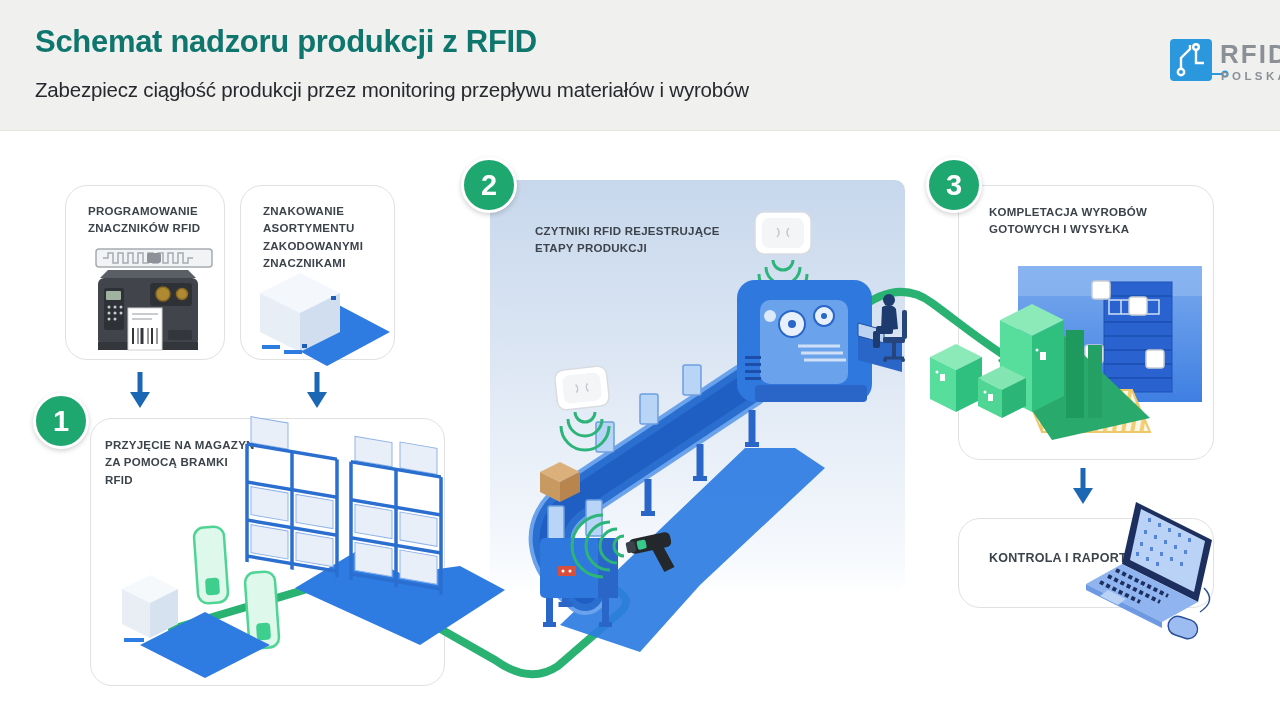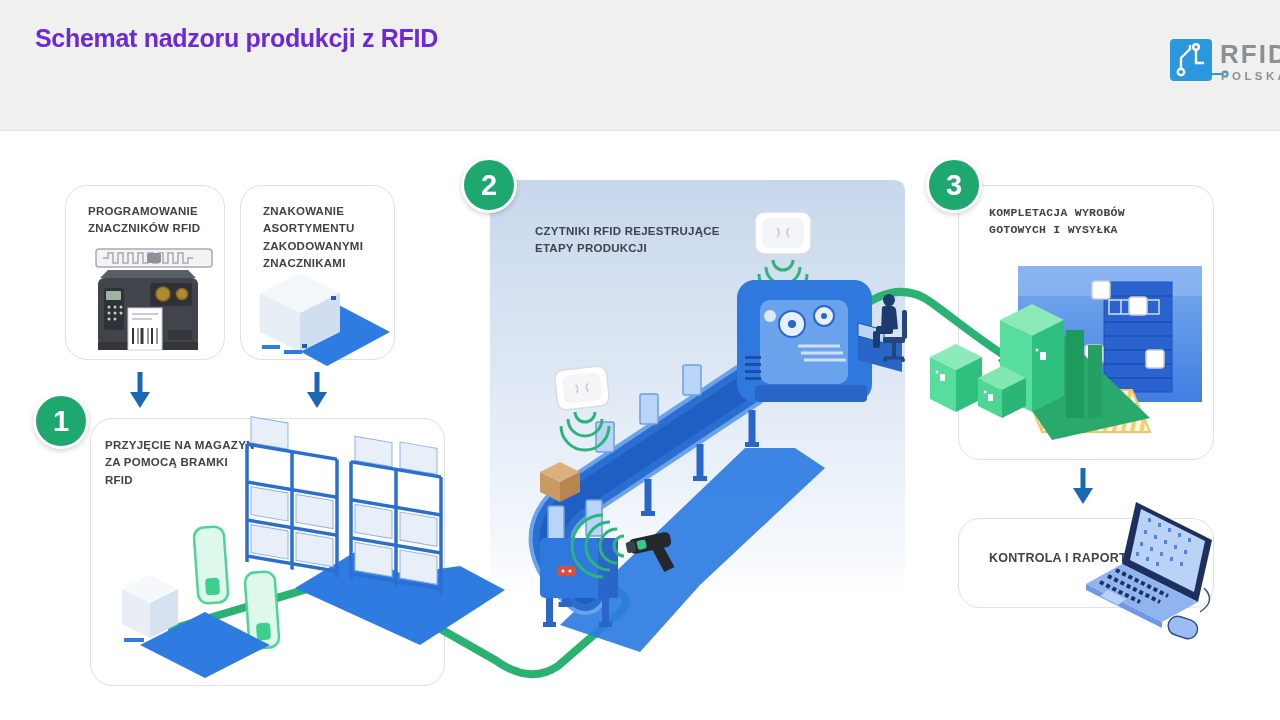--- a/index.html
+++ b/index.html
@@ -10,42 +10,42 @@
   }
   .abs{position:absolute;}
   
   .header{
     left:0;top:0;width:1280px;height:130px;
     background:#f0f0ee;border-bottom:1px solid #e2e2df;
     z-index:1;
   }
   .page-title{
     position:absolute;left:35px;top:24px;margin:0;
-    font-size:25px;font-weight:bold;color:#6d28d9;letter-spacing:-0.3px;
+    font-size:31px;font-weight:bold;color:#0f766e;letter-spacing:-0.3px;
   }
   .page-subtitle{
     position:absolute;left:35px;top:78px;margin:0;
     font-size:20.5px;font-weight:400;color:#26292e;letter-spacing:-0.2px;
   }
   .logo{left:1162px;top:30px;width:170px;height:70px;}
   
   .card{
     background:#ffffff;border:1.5px solid #e1e1e1;border-radius:22px;
     box-sizing:border-box;z-index:1;
   }
   .card-label{
     font-size:11.5px;font-weight:bold;color:#3d434b;
     letter-spacing:0.25px;line-height:1.5;
   }
   .box-programming{left:65px;top:185px;width:160px;height:175px;padding:17px 16px 0 22px;}
   .box-marking{left:240px;top:185px;width:155px;height:175px;padding:17px 14px 0 22px;}
   .box-receiving{left:90px;top:418px;width:355px;height:268px;padding:18px 0 0 14px;}
   .box-receiving .card-label{width:150px;}
   .box-completion{left:958px;top:185px;width:256px;height:275px;padding:18px 0 0 30px;}
-  .box-completion .card-label{width:175px;font-family:Liberation Mono, monospace;}
+  .box-completion .card-label{width:175px;}
   .box-control{left:958px;top:518px;width:256px;height:90px;padding:30px 0 0 30px;}
   .box-control .card-label{font-size:12.5px;}
   
   .panel-production{
     left:490px;top:180px;width:415px;height:410px;border-radius:10px;
     background:linear-gradient(180deg,#c7d7ec 0%,#dde7f4 45%,#f6f9fd 92%,#fdfefe 100%);
     z-index:1;padding:23px 0 0 45px;box-sizing:border-box;
   }
   .panel-production .card-label{width:190px;margin-top:20px;}
   
@@ -61,20 +61,21 @@
   .badge-2{left:461px;top:157px;}
   .badge-3{left:926px;top:157px;}
   
   .overlay{left:0;top:0;width:1280px;height:720px;z-index:2;pointer-events:none;}
 </style>
 </head>
 <body>
 
 <div class="abs header">
   <h1 class="page-title">Schemat nadzoru produkcji z RFID</h1>
+  <p class="page-subtitle">Zabezpiecz ciągłość produkcji przez monitoring przepływu materiałów i wyrobów</p>
   <div class="abs logo">
     <svg width="170" height="70" viewBox="0 0 170 70">
       <g>
         <rect x="8" y="9" width="42" height="42" rx="4" fill="#2b97dc"></rect>
         <g stroke="#ffffff" stroke-width="2.4" fill="none">
           <circle cx="19" cy="42" r="3.2"></circle>
           <path d="M 19 38.8 L 19 28 L 28 19 L 28 15"></path>
           <circle cx="34" cy="17" r="2.8"></circle>
           <path d="M 34 19.8 L 34 33 L 42 33"></path>
         </g>

